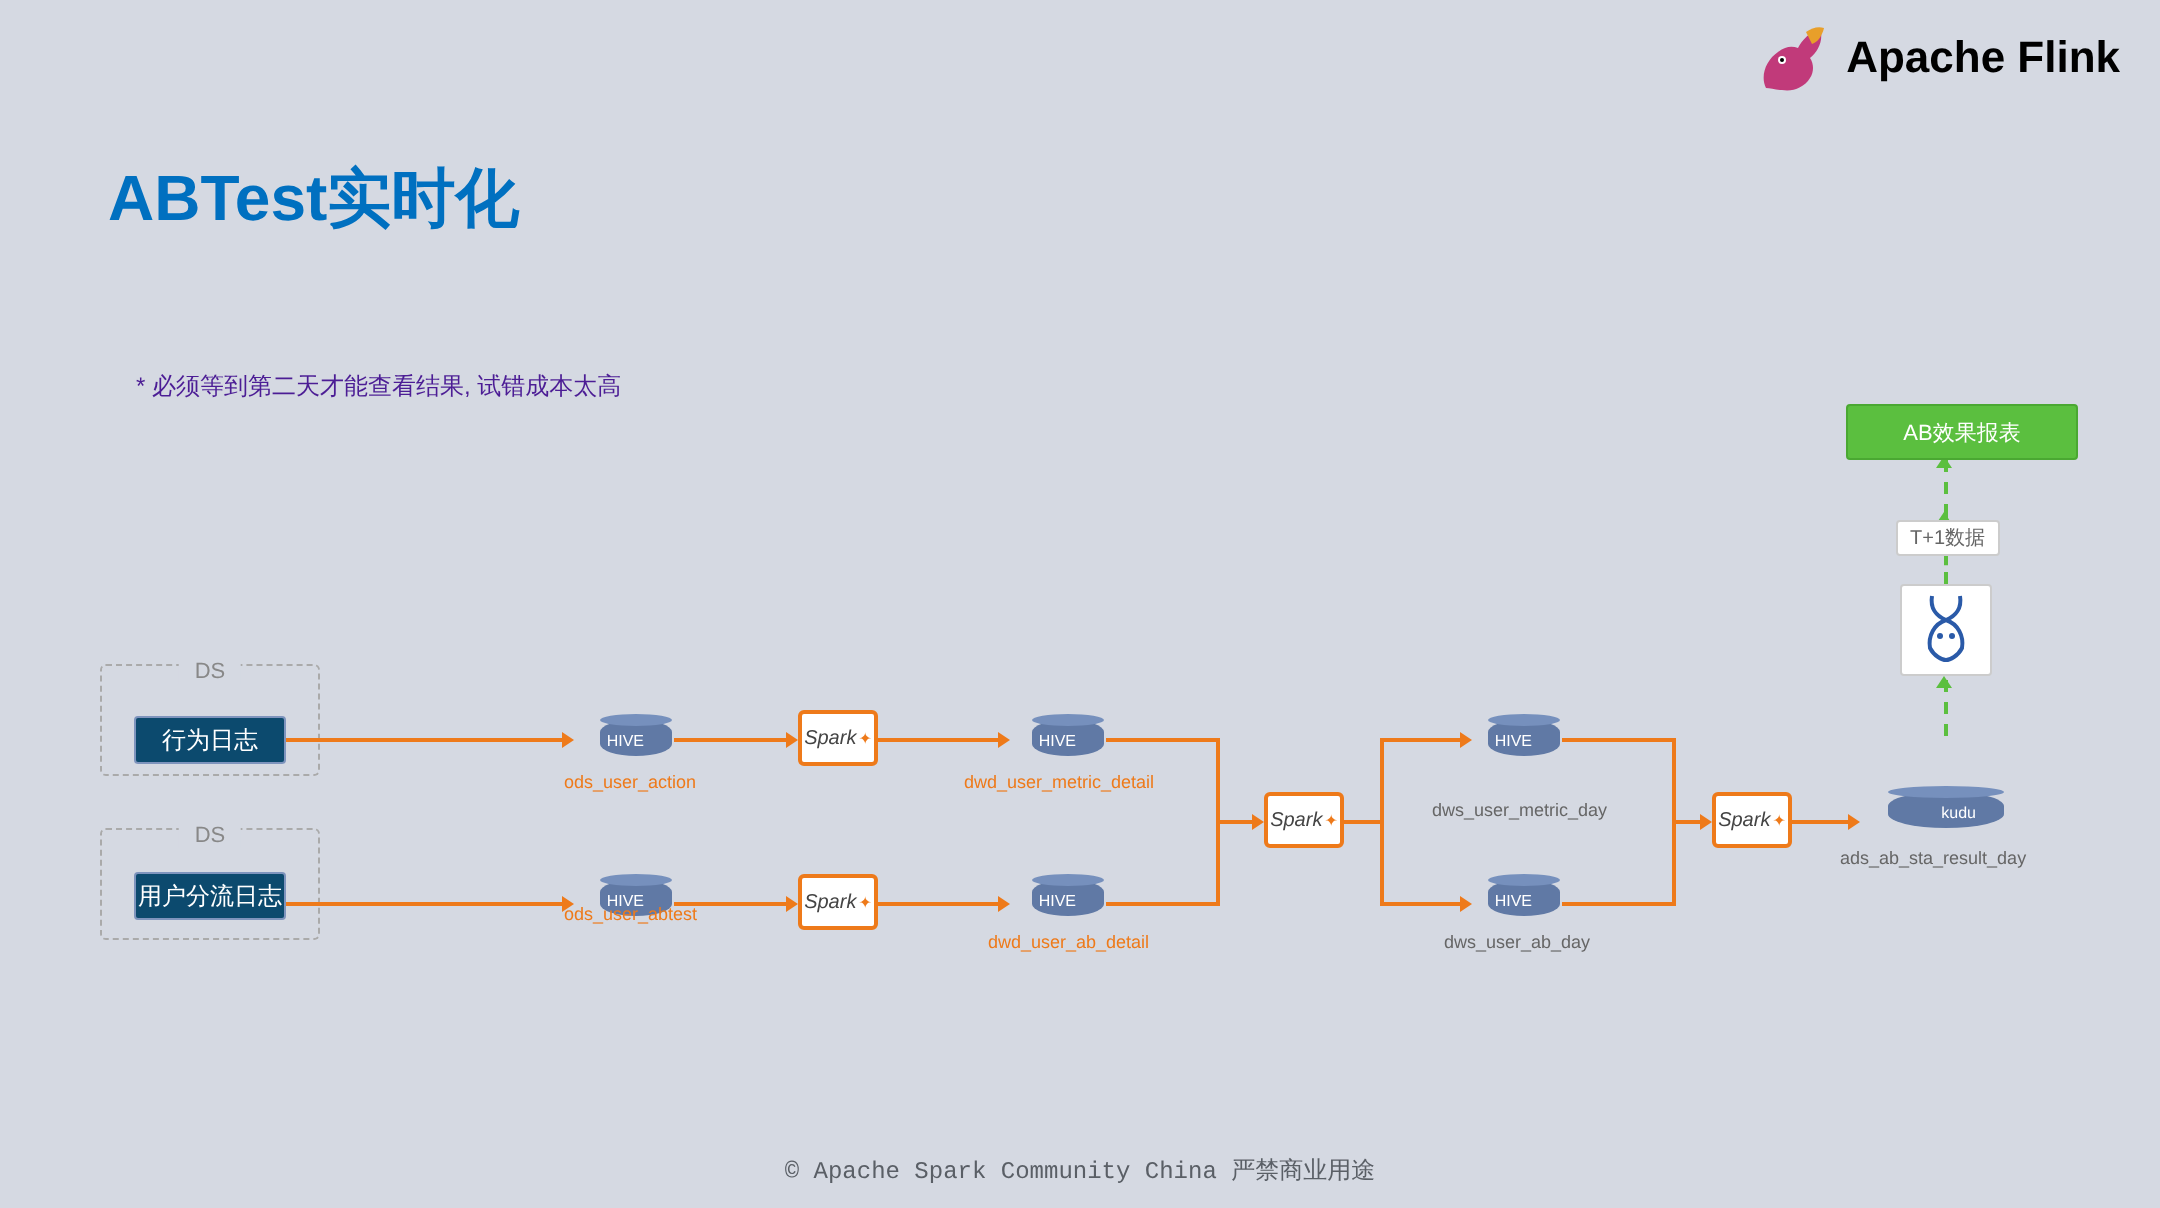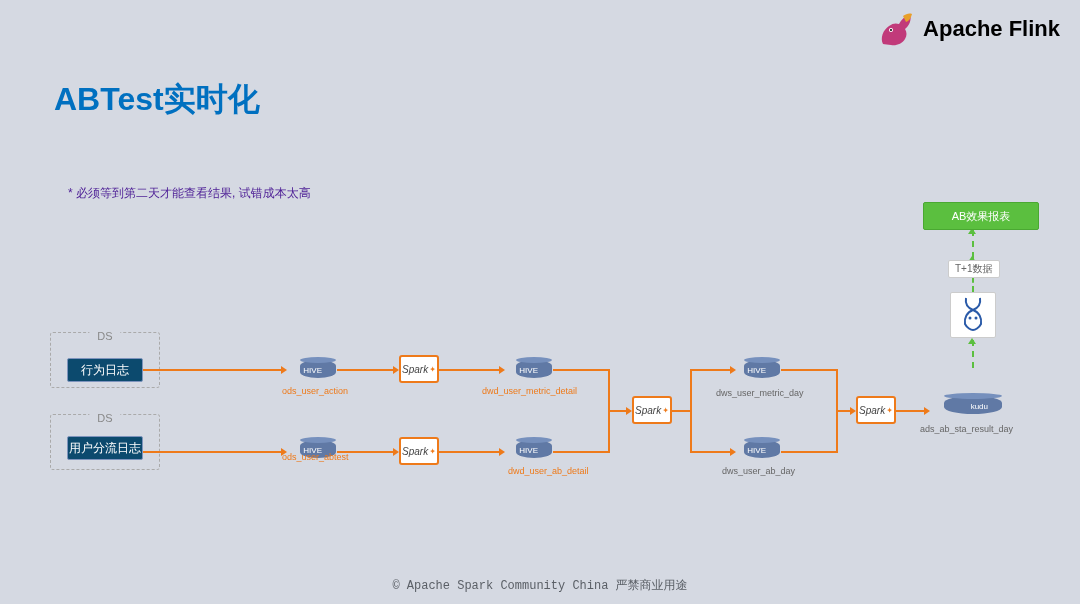--- a/index.html
+++ b/index.html
@@ -109,21 +109,21 @@
       <div class="cyl-body">
         <div class="cyl-lbl">HIVE</div>
       </div>
     </div>
   <div class="sublabel" style="left:432px;top:186px">dwd_user_metric_detail</div>
   <div class="cyl" style="left:466px;top:240px">
       <div class="cyl-body">
         <div class="cyl-lbl">HIVE</div>
       </div>
     </div>
-  <div class="sublabel" style="left:458px;top:266px">dwd_user_ab_detail</div>
+  <div class="sublabel" style="left:444px;top:266px">dwd_user_ab_detail</div>
 
   <div class="hline" style="left:503px;top:169px;width:55px"></div>
   <div class="hline" style="left:503px;top:251px;width:55px"></div>
   <div class="vline" style="left:558px;top:169px;height:84px"></div>
   <div class="hline" style="left:558px;top:210px;width:20px"></div>
   <div class="arrow-r" style="left:576px;top:207px"></div>
 
   <div class="spark" style="left:582px;top:196px">Spark</div>
 
   <div class="hline" style="left:622px;top:210px;width:20px"></div>
@@ -131,21 +131,21 @@
   <div class="hline" style="left:640px;top:169px;width:42px"></div>
   <div class="arrow-r" style="left:680px;top:166px"></div>
   <div class="hline" style="left:640px;top:251px;width:42px"></div>
   <div class="arrow-r" style="left:680px;top:248px"></div>
 
   <div class="cyl" style="left:694px;top:160px">
       <div class="cyl-body">
         <div class="cyl-lbl">HIVE</div>
       </div>
     </div>
-  <div class="sublabel" style="left:666px;top:188px;color:#666">dws_user_metric_day</div>
+  <div class="sublabel" style="left:666px;top:200px;color:#666">dws_user_metric_day</div>
   <div class="cyl" style="left:694px;top:240px">
       <div class="cyl-body">
         <div class="cyl-lbl">HIVE</div>
       </div>
     </div>
   <div class="sublabel" style="left:672px;top:266px;color:#666">dws_user_ab_day</div>
 
   <div class="hline" style="left:731px;top:169px;width:55px"></div>
   <div class="hline" style="left:731px;top:251px;width:55px"></div>
   <div class="vline" style="left:786px;top:169px;height:84px"></div>

